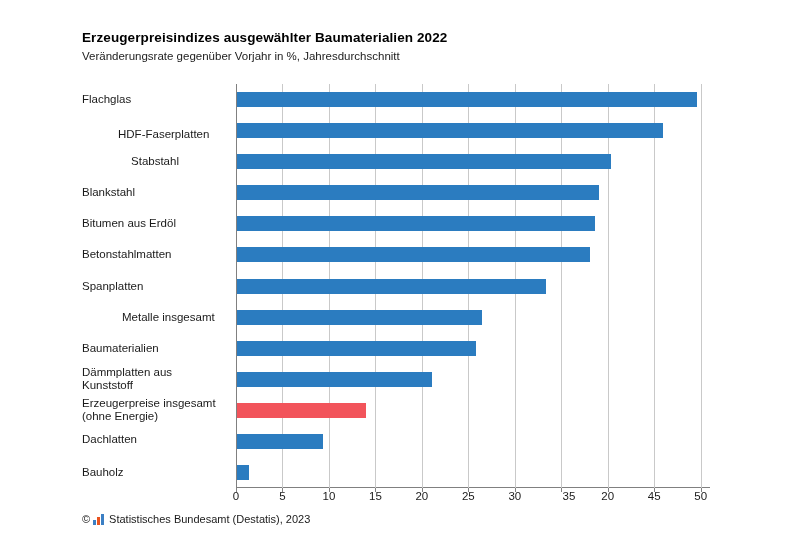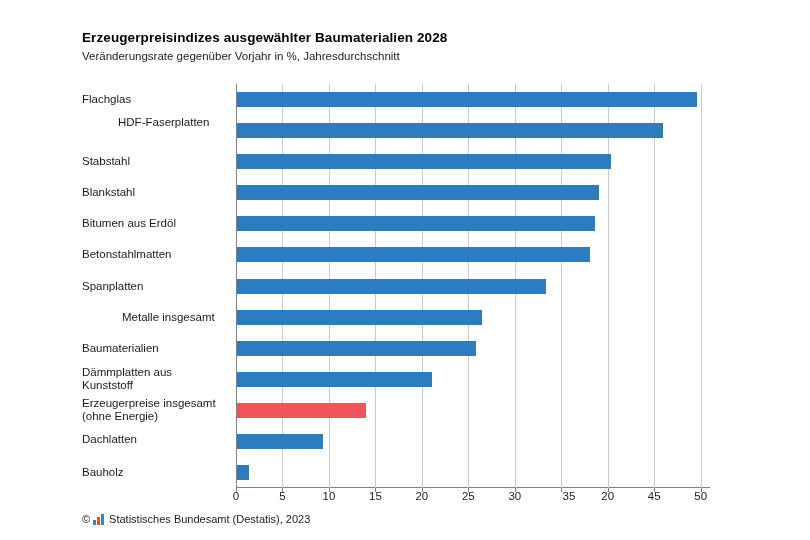--- a/index.html
+++ b/index.html
@@ -143,27 +143,27 @@
   .destatis-logo i:nth-child(3) { left: 8px;  height: 11px; background: #3b7fc4; }
   .copy {
     font-size: 11px;
   }
 </style>
 </head>
 <body>
 
 <div id="page">
 
-  <div class="title">Erzeugerpreisindizes ausgewählter Baumaterialien 2028</div>
+  <div class="title">Erzeugerpreisindizes ausgewählter Baumaterialien 2022</div>
   <div class="subtitle">Veränderungsrate gegenüber Vorjahr in %, Jahresdurchschnitt</div>
 
   <div id="cat-labels">
       <div class="cat-label cat-label-inner" style="white-space: pre-line; top: 9.03846px;">Flachglas</div>
-      <div class="cat-label cat-label-inner" style="white-space: pre-line; top: 32px; padding-left: 36px;">HDF-Faserplatten</div>
-      <div class="cat-label cat-label-inner" style="white-space: pre-line; top: 71.1923px;">Stabstahl</div>
+      <div class="cat-label cat-label-inner" style="white-space: pre-line; top: 44px; padding-left: 36px;">HDF-Faserplatten</div>
+      <div class="cat-label cat-label-inner" style="white-space: pre-line; top: 71.1923px; text-align: center;">Stabstahl</div>
       <div class="cat-label cat-label-inner" style="white-space: pre-line; top: 102.269px;">Blankstahl</div>
       <div class="cat-label cat-label-inner" style="white-space: pre-line; top: 164.423px;">Betonstahlmatten</div>
       <div class="cat-label cat-label-inner" style="white-space: pre-line; top: 133.346px;">Bitumen aus Erdöl</div>
       <div class="cat-label cat-label-inner" style="white-space: pre-line; top: 195.5px;">Spanplatten</div>
       <div class="cat-label cat-label-inner" style="white-space: pre-line; top: 226.577px; padding-left: 40px;">Metalle insgesamt</div>
       <div class="cat-label cat-label-inner" style="white-space: pre-line; top: 257.654px;">Baumaterialien</div>
       <div class="cat-label cat-label-inner" style="white-space: pre-line; top: 282.231px;">Dämmplatten aus
 Kunststoff</div>
       <div class="cat-label cat-label-inner" style="white-space: pre-line; top: 313.308px;">Erzeugerpreise insgesamt
 (ohne Energie)</div>

